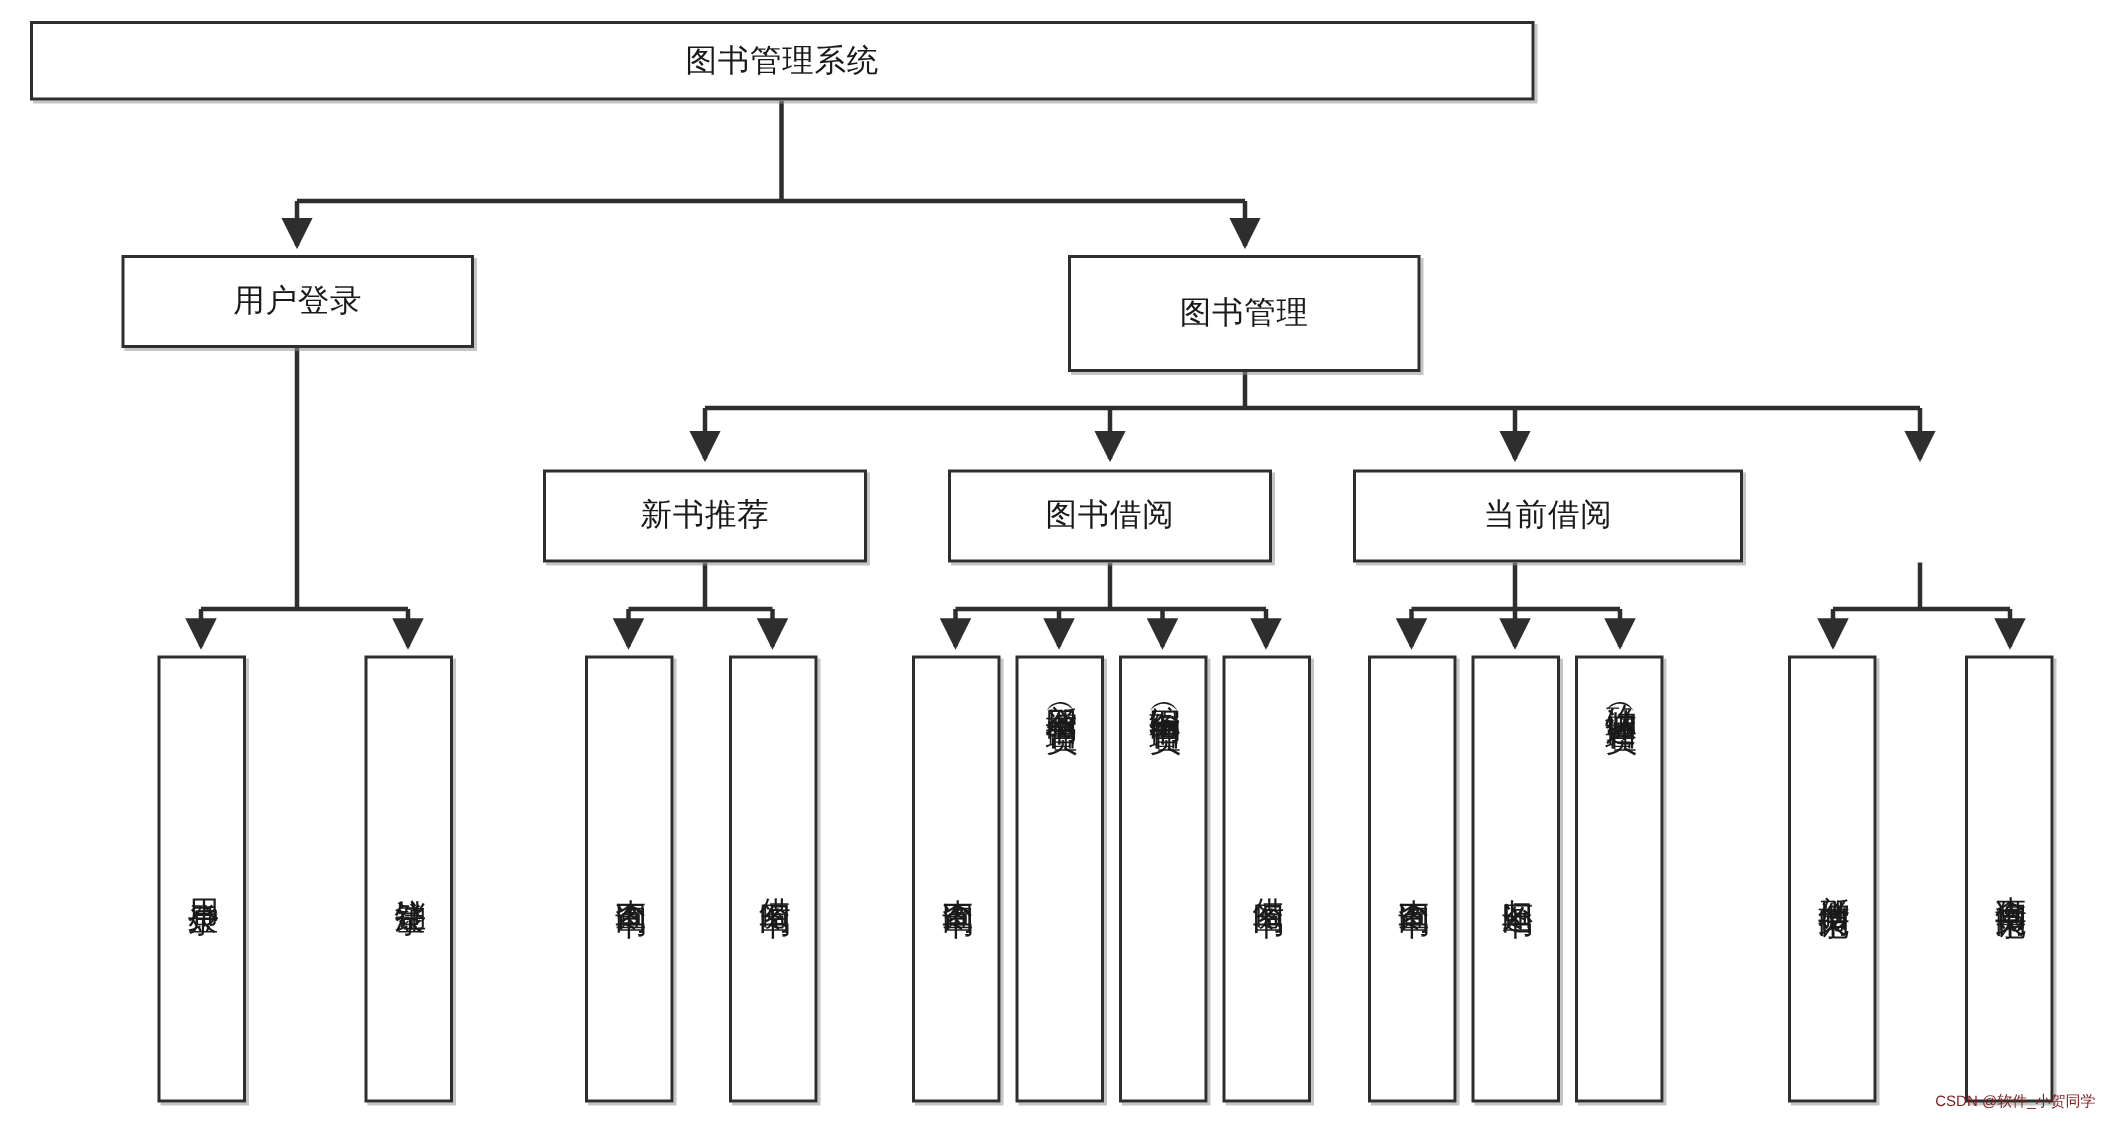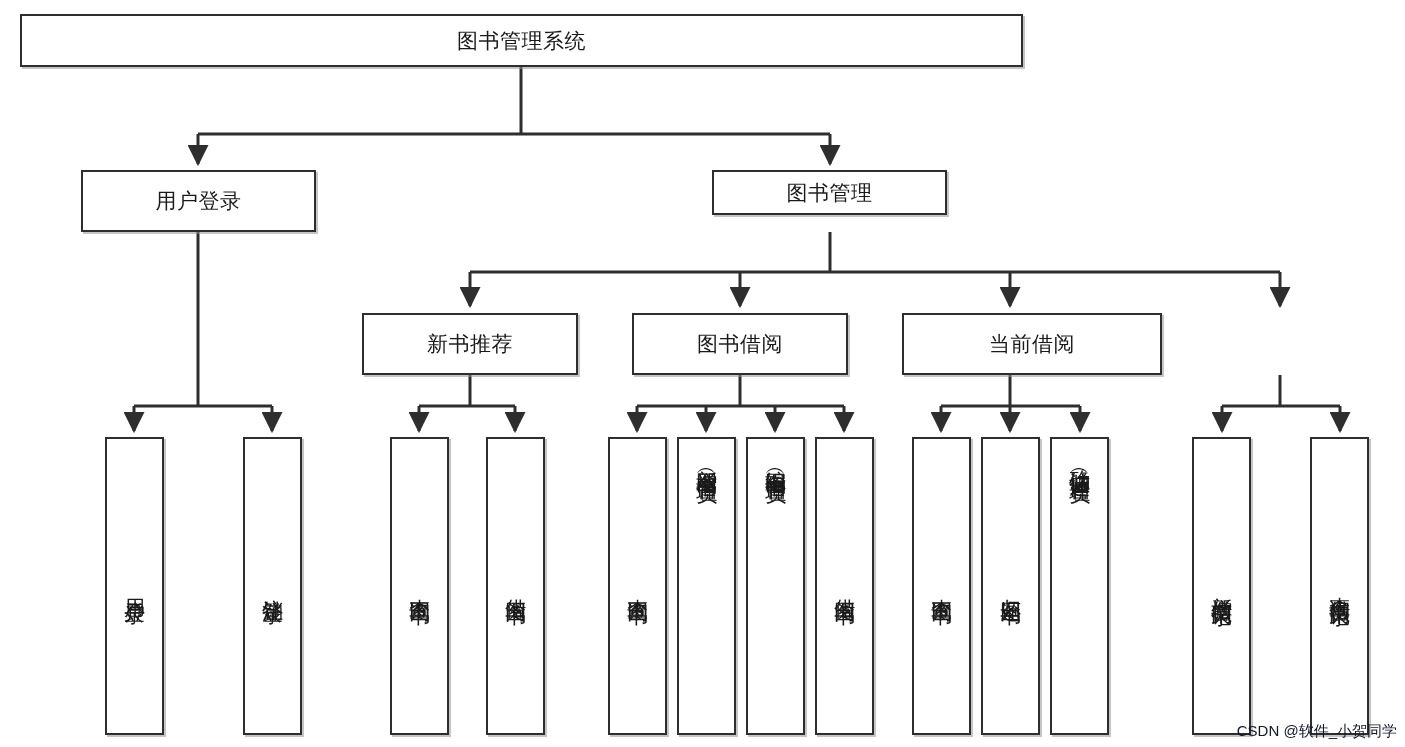--- a/index.html
+++ b/index.html
@@ -62,22 +62,22 @@
     text-align: left;
   }
   .node.vertical.center-text {
     align-items: center;
     padding-top: 0;
   }
   #watermark {
     position: absolute;
     right: 8px;
     bottom: 6px;
-    font-size: 15px;
-    color: #0f172a;
+    font-size: 10px;
+    color: #7f1d1d;
     z-index: 5;
     white-space: pre;
     font-family: "Liberation Sans", "DejaVu Sans", sans-serif;
   }
 </style>
 </head>
 <body>
 
 <div id="diagram-root">
 
@@ -131,21 +131,21 @@
     </g>
   </svg>
 
   <div class="node horizontal" style="left:20px; top:14px; width:1003px; height:53px;">
     <span class="node-label">图书管理系统</span>
   </div>
 
   <div class="node horizontal" style="left:81px; top:170px; width:235px; height:62px;">
     <span class="node-label">用户登录</span>
   </div>
-  <div class="node horizontal" style="left:712px; top:170px; width:235px; height:45px;">
+  <div class="node horizontal" style="left:712px; top:170px; width:235px; height:78px;">
     <span class="node-label">图书管理</span>
   </div>
 
   <div class="node horizontal" style="left:362px; top:313px; width:216px; height:62px;">
     <span class="node-label">新书推荐</span>
   </div>
   <div class="node horizontal" style="left:632px; top:313px; width:216px; height:62px;">
     <span class="node-label">图书借阅</span>
   </div>
   <div class="node horizontal" style="left:902px; top:313px; width:260px; height:62px;">

